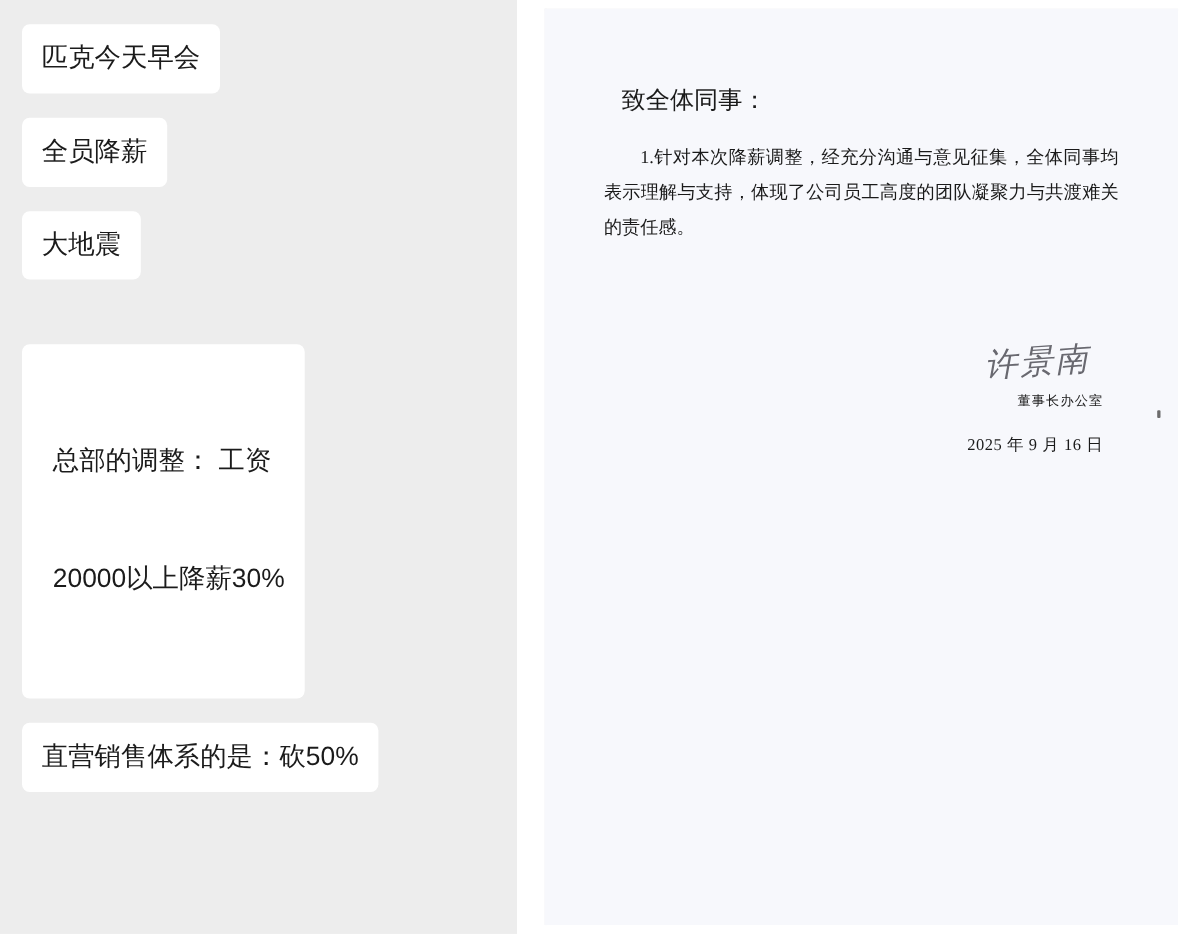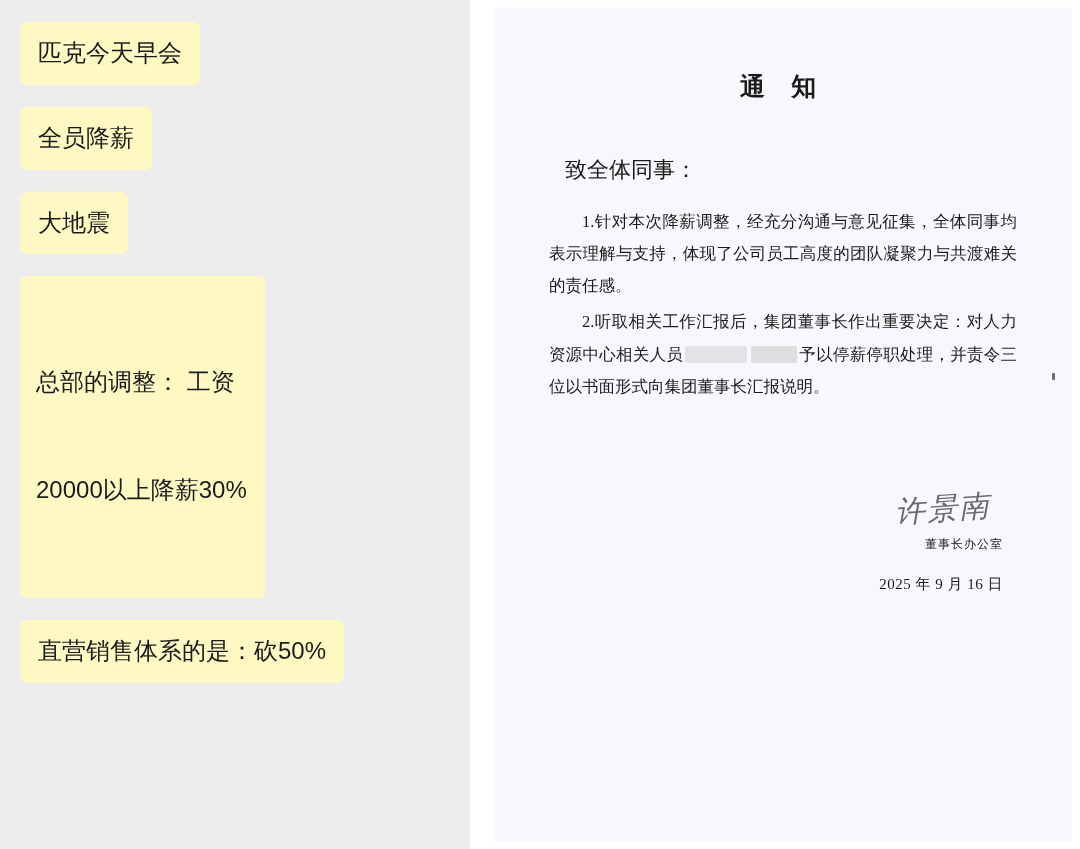--- a/index.html
+++ b/index.html
@@ -34,36 +34,37 @@
     padding: 22px 0 0 0;
     display: flex;
     flex-direction: column;
     gap: 22px;
   }
   .bubble-row {
     display: flex;
     padding-left: 20px;
   }
   .bubble {
-    background: #fef9c3;
+    background: #ffffff;
     border-radius: 7px;
     padding: 14px 18px;
     max-width: 340px;
     font-size: 24px;
     line-height: 1.45;
     color: #1b1b1b;
     font-family: "Liberation Sans", sans-serif;
     box-shadow: 0 0 0 rgba(0,0,0,0);
     white-space: pre-wrap;
     word-break: break-word;
   }
   .bubble.multiline {
     max-width: 330px;
-    padding: 16px 18px 18px 16px;
+    padding: 16px 18px 18px 28px;
     line-height: 1.5;
+    margin-top: 37px;
   }
   .bubble .line { display: block; }
   .num-blue { color: #5d7fa8; }
 
   
   .doc-panel {
     position: relative;
     flex: 1 1 auto;
     height: 849px;
     background: #ffffff;
@@ -178,28 +179,26 @@
         <div class="bubble">直营销售体系的是：砍50%</div>
       </div>
 
     </div>
   </div>
 
   <div class="doc-panel">
     <div class="doc-sheet">
       <div class="doc-inner">
 
-        <div class="doc-title">通 知</div>
 
         <p class="doc-salutation">致全体同事：</p>
 
 
         <p class="doc-para">1.针对本次降薪调整，经充分沟通与意见征集，全体同事均表示理解与支持，体现了公司员工高度的团队凝聚力与共渡难关的责任感。</p>
 
-        <p class="doc-para"><span>2.听取相关工作汇报后，集团董事长作出重要决定：对人力资源中心相关人员</span><span class="redact a"></span><span class="redact b"></span><span>予以停薪停职处理，并责令三位以书面形式向集团董事长汇报说明。</span></p>
 
 
         <div class="sig-block">
           <div class="signature">许景南</div>
           <div class="sig-org">董事长办公室</div>
           <div class="sig-date">2025 年 9 月 16 日</div>
         </div>
 
       </div>
       <div class="dot-mark"></div>

